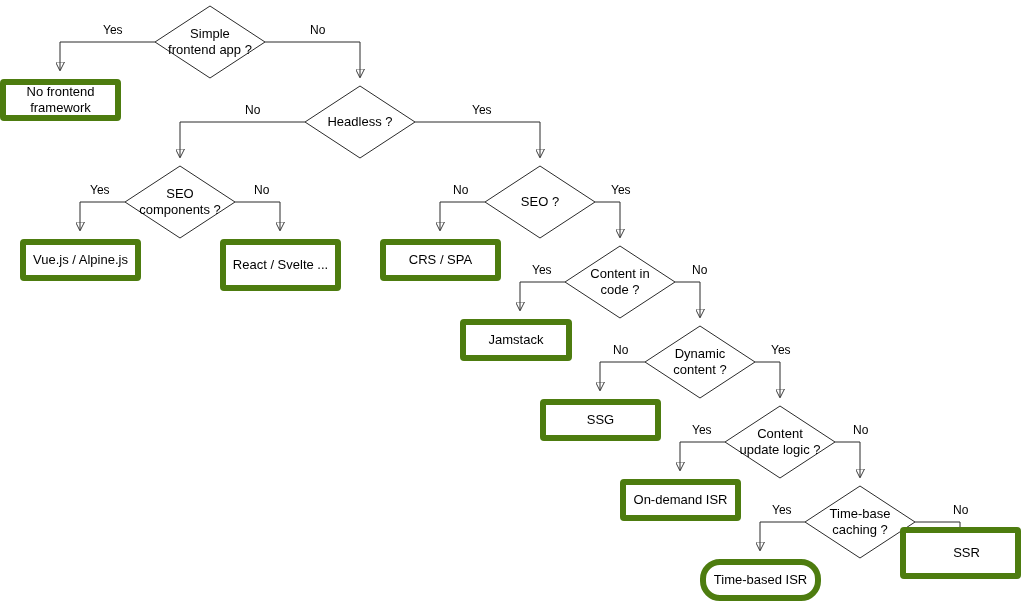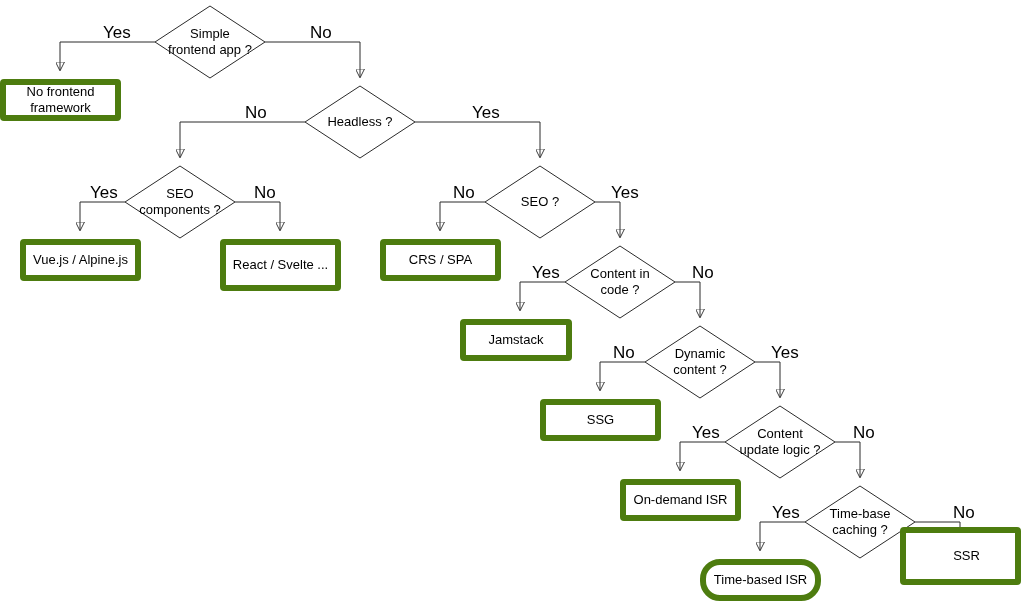--- a/index.html
+++ b/index.html
@@ -41,21 +41,21 @@
     border-radius: 4px;
     background: #ffffff;
   }
   .node.diamond-label {
     background: transparent;
     border: none;
     pointer-events: none;
   }
   .edge-label {
     position: absolute;
-    font-size: 17px;
+    font-size: 12px;
     color: #000000;
     background: transparent;
     white-space: nowrap;
   }
 </style>
 </head>
 <body>
 
 <div id="canvas">
   <svg id="svg-layer" xmlns="http://www.w3.org/2000/svg">
@@ -110,21 +110,21 @@
       <div class="node rect" style="left: 460px; top: 319px; width: 112px; height: 42px;">Jamstack</div>
       <div class="node diamond-label" style="left: 645px; top: 326px; width: 110px; height: 72px;">Dynamic
 content ?</div>
       <div class="node rect" style="left: 540px; top: 399px; width: 121px; height: 42px;">SSG</div>
       <div class="node diamond-label" style="left: 725px; top: 406px; width: 110px; height: 72px;">Content
 update logic ?</div>
       <div class="node rect" style="left: 620px; top: 479px; width: 121px; height: 42px;">On-demand ISR</div>
       <div class="node diamond-label" style="left: 805px; top: 486px; width: 110px; height: 72px;">Time-base
 caching ?</div>
       <div class="node rect" style="left: 700px; top: 559px; width: 121px; height: 42px; border-radius: 20px;">Time-based ISR</div>
-      <div class="node rect" style="left: 900px; top: 527px; width: 121px; height: 58px; padding-left: 12px;">SSR</div>
+      <div class="node rect" style="left: 900px; top: 527px; width: 121px; height: 52px; padding-left: 12px;">SSR</div>
     </div>
   <div id="labels-layer">
       <div class="edge-label" style="left: 103px; top: 23px;">Yes</div>
       <div class="edge-label" style="left: 310px; top: 23px;">No</div>
       <div class="edge-label" style="left: 245px; top: 103px;">No</div>
       <div class="edge-label" style="left: 472px; top: 103px;">Yes</div>
       <div class="edge-label" style="left: 90px; top: 183px;">Yes</div>
       <div class="edge-label" style="left: 254px; top: 183px;">No</div>
       <div class="edge-label" style="left: 453px; top: 183px;">No</div>
       <div class="edge-label" style="left: 611px; top: 183px;">Yes</div>

